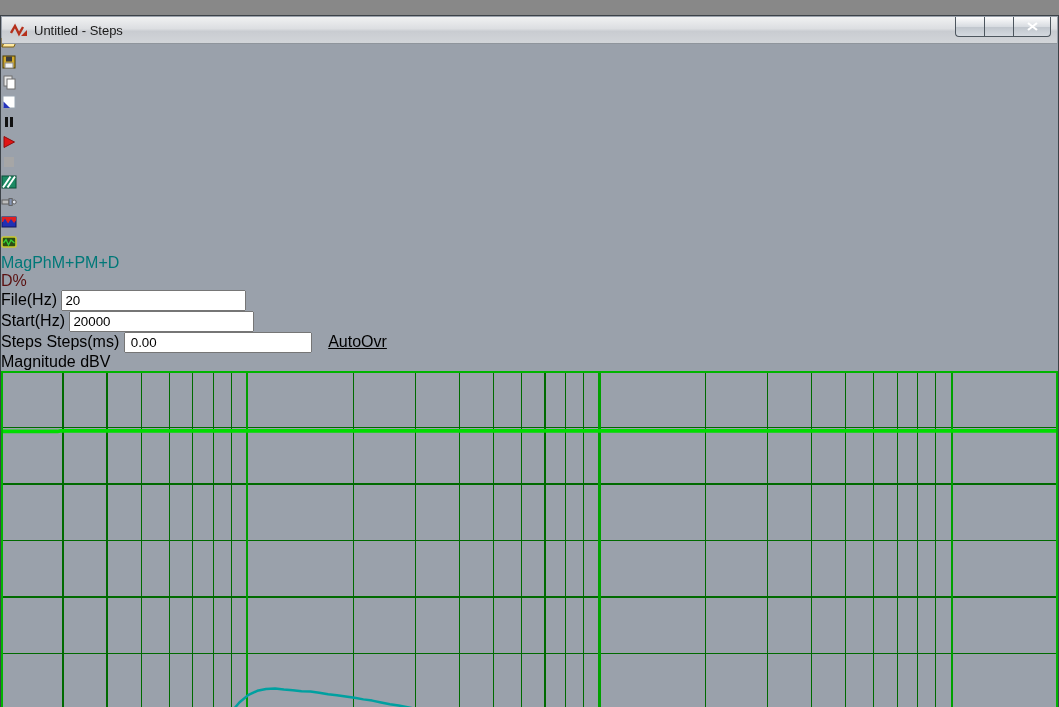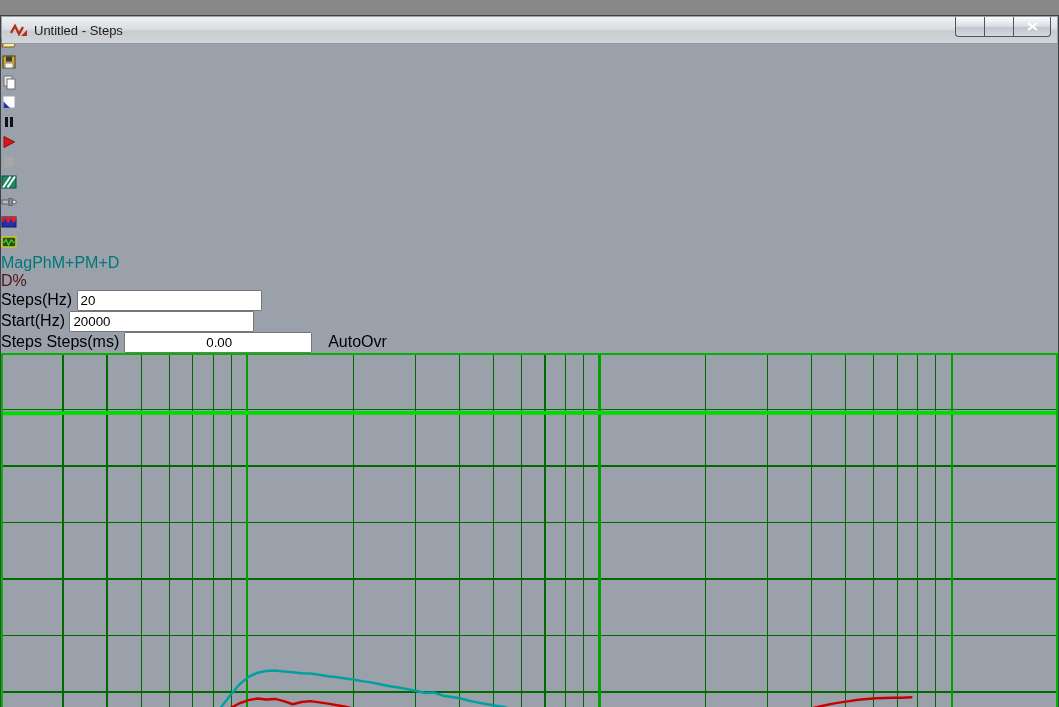--- a/index.html
+++ b/index.html
@@ -119,41 +119,42 @@
           <rect x="1" y="3" width="14" height="10" fill="#2030b4" stroke="#101860"></rect>
           <path d="M1 3 L15 3 L15 6.5 L13 9 L10 5 L7 9.5 L4 4.5 L2 8 L1 8 Z" fill="#e02020"></path>
         </svg></div><div class="tb-sep"></div><div class="tb-btn"><svg width="16" height="16" viewBox="0 0 16 16">
           <rect x="1" y="3" width="14" height="10" rx="1.5" fill="#2c4e14" stroke="#c9c92e" stroke-width="1.6"></rect>
           <path d="M2.5 9 L5 5.5 L7.5 11 L10 6 L13.5 9" stroke="#35d435" fill="none" stroke-width="1.3"></path>
         </svg></div><div class="tb-sep"></div><span class="tb-text" style="color: rgb(0, 120, 120);">Mag</span><span class="tb-text" style="color: rgb(0, 120, 120);">Ph</span><span class="tb-text" style="color: rgb(0, 120, 120);">M+P</span><span class="tb-text active" style="color: rgb(0, 120, 120);">M+D</span><div class="tb-sep"></div><span class="tb-text" style="color: rgb(90, 16, 16);">D%</span><div class="tb-sep"></div></div>
 
   
   <div class="controls">
     <div class="ctl-grip"></div>
-    <span class="lbl">Steps(Hz)</span>
+    <span class="lbl">File(Hz)</span>
     <input class="num start" value="20" style="">
     <div class="spinner">
         <div class="sp"><i class="tri-up"></i></div>
         <div class="sp"><i class="tri-dn"></i></div>
       </div>
     <span class="lbl">Start(Hz)</span>
     <input class="num stop" value="20000" style="">
     <div class="spinner">
         <div class="sp"><i class="tri-up"></i></div>
         <div class="sp"><i class="tri-dn"></i></div>
       </div>
     <span class="lbl">Steps</span>
     <span class="lbl">Steps(ms)</span>
-    <input class="num delay" style="text-align: center; padding-left: 5px;" value="0.00">
-    <span class="lbl" style="margin-left:12px;">AutoOvr</span>
+    <input class="num delay" style="text-align: left; padding-left: 5px;" value="0.00">
+    <span class="lbl" style="margin-left:12px;text-decoration:underline;">AutoOvr</span>
     <div class="checkbox"></div>
   </div>
 
   
   <div class="client"></div>
+  <div class="chart-title">Magnitude dBV</div>
   <svg id="plot-svg" viewBox="0 0 855 457" preserveAspectRatio="none">
       <g shape-rendering="crispEdges">
         <line x1="0" y1="45.7" x2="855" y2="45.7" stroke="#006a00" stroke-width="1"></line>
         <line x1="0" y1="91.4" x2="855" y2="91.4" stroke="#006a00" stroke-width="1"></line>
         <line x1="0" y1="137.1" x2="855" y2="137.1" stroke="#006a00" stroke-width="1"></line>
         <line x1="0" y1="182.8" x2="855" y2="182.8" stroke="#006a00" stroke-width="1"></line>
         <line x1="0" y1="228.5" x2="855" y2="228.5" stroke="#006a00" stroke-width="1"></line>
         <line x1="0" y1="274.2" x2="855" y2="274.2" stroke="#006a00" stroke-width="1"></line>
         <line x1="0" y1="319.9" x2="855" y2="319.9" stroke="#006a00" stroke-width="1"></line>
         <line x1="0" y1="365.6" x2="855" y2="365.6" stroke="#006a00" stroke-width="1"></line>

